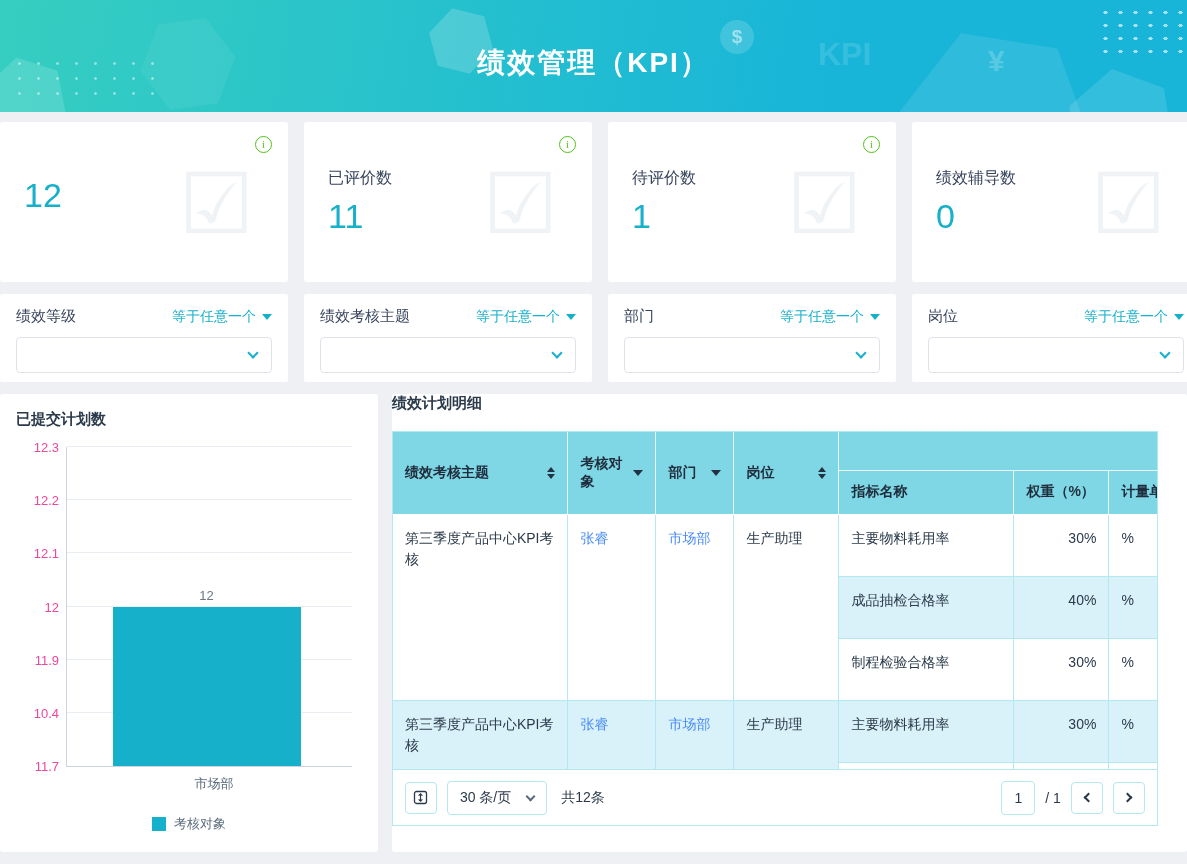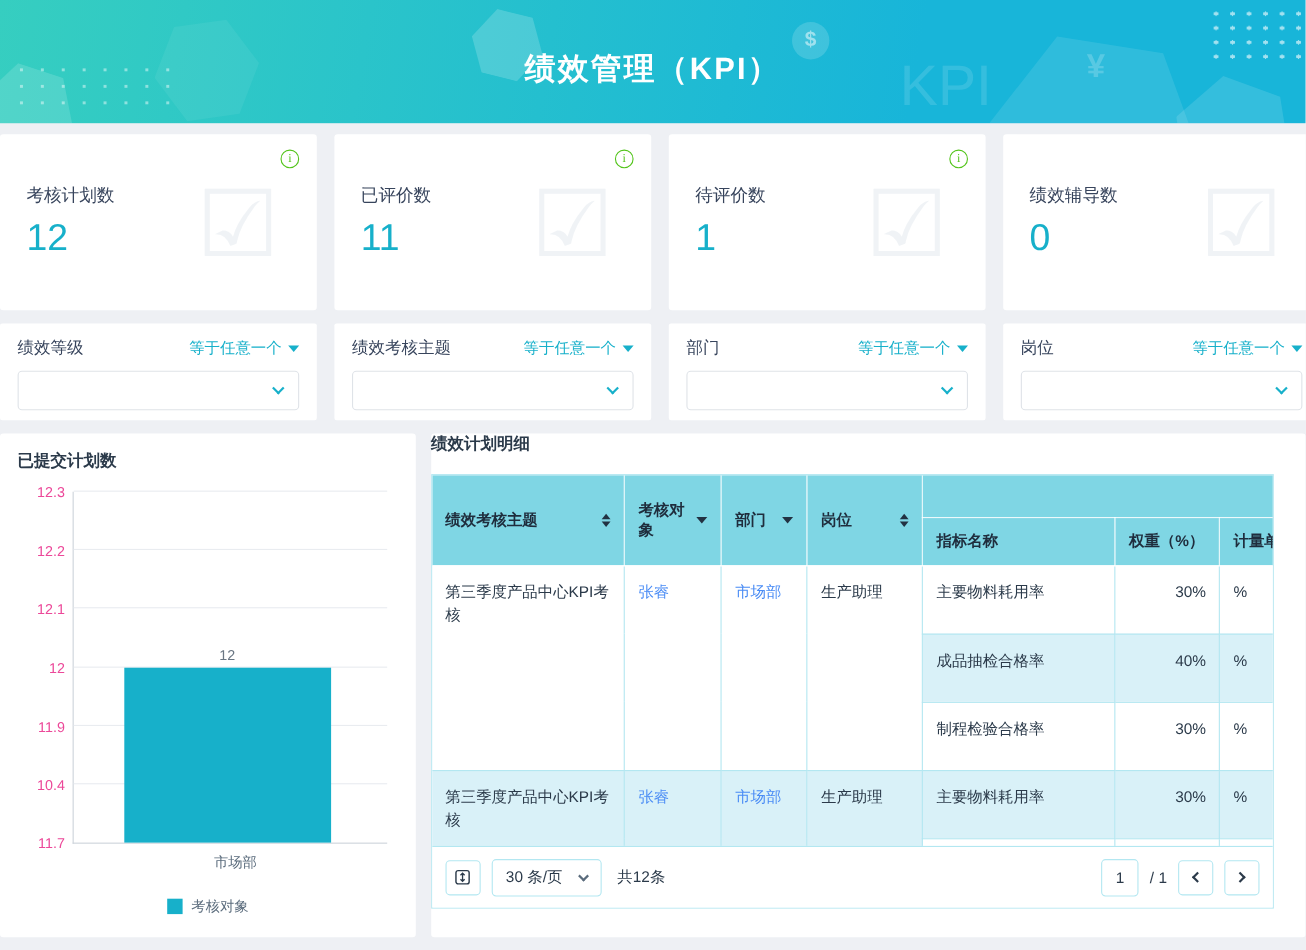--- a/index.html
+++ b/index.html
@@ -5,21 +5,21 @@
   *{margin:0;padding:0;box-sizing:border-box}
   html,body{width:1187px;height:864px;overflow:hidden}
   body{font-family:"Liberation Sans",sans-serif;background:var(--pagebg,#eef0f4)}
   .page{position:relative;width:1187px;height:864px;overflow:hidden}
 
   
   .hdr{position:relative;height:112px;overflow:hidden;
        background:linear-gradient(100deg,var(--grad1,#36cec0) 0%,var(--grad2,#18b5d9) 70%)}
   .hdr-title{position:absolute;left:0;width:100%;top:44px;text-align:center;
        color:#fff;font-size:28px;font-weight:bold;letter-spacing:2px}
-  .wm-kpi{position:absolute;left:818px;top:48px;font-size:52px;font-weight:normal;color:rgba(255,255,255,.13)}
+  .wm-kpi{position:absolute;left:818px;top:36px;font-size:32px;font-weight:bold;color:rgba(255,255,255,.13)}
   .wm-yen{position:absolute;left:988px;top:44px;font-size:30px;font-weight:bold;color:rgba(255,255,255,.20)}
   .coin{position:absolute;left:720px;top:20px;width:34px;height:34px;border-radius:50%;
        background:rgba(255,255,255,.16);color:rgba(255,255,255,.5);font-size:19px;font-weight:bold;
        text-align:center;line-height:34px}
   .dots-l{position:absolute;left:10px;top:56px;width:152px;height:46px;
        background-image:radial-gradient(rgba(255,255,255,.45) 1.5px,transparent 1.7px);background-size:19px 15px}
   .dots-r{position:absolute;left:1098px;top:6px;width:90px;height:54px;
        background-image:radial-gradient(rgba(255,255,255,.6) 2px,transparent 2.2px);background-size:15px 13px}
   .hex{position:absolute;clip-path:polygon(25% 5%,75% 5%,100% 50%,75% 95%,25% 95%,0 50%)}
   .hex1{left:428px;top:8px;width:66px;height:66px;background:rgba(255,255,255,.18);transform:rotate(14deg)}
@@ -124,21 +124,20 @@
     <div class="wm-kpi">KPI</div>
     <div class="wm-yen">¥</div>
     <div class="coin">$</div>
     <div class="hdr-title">绩效管理（KPI）</div>
   </div>
 
   <div class="row4 stats" id="stats-row">
       <div class="card">
        <span class="info">i</span>
        <div class="cardwm">☑</div>
-       <div class="lbl">考核计划数</div>
        <div class="val">12</div>
      </div>
       <div class="card">
        <span class="info">i</span>
        <div class="cardwm">☑</div>
        <div class="lbl">已评价数</div>
        <div class="val">11</div>
      </div>
       <div class="card">
        <span class="info">i</span>

